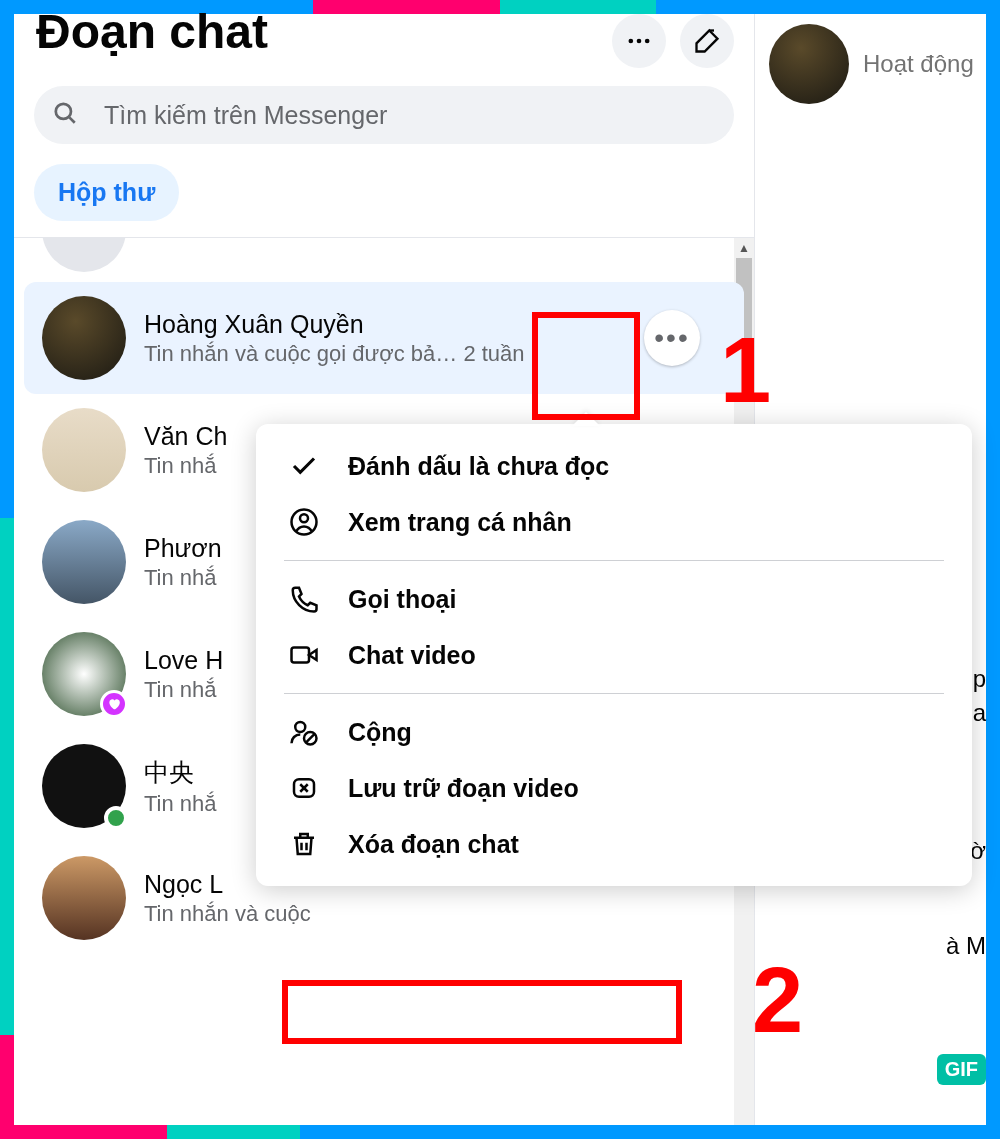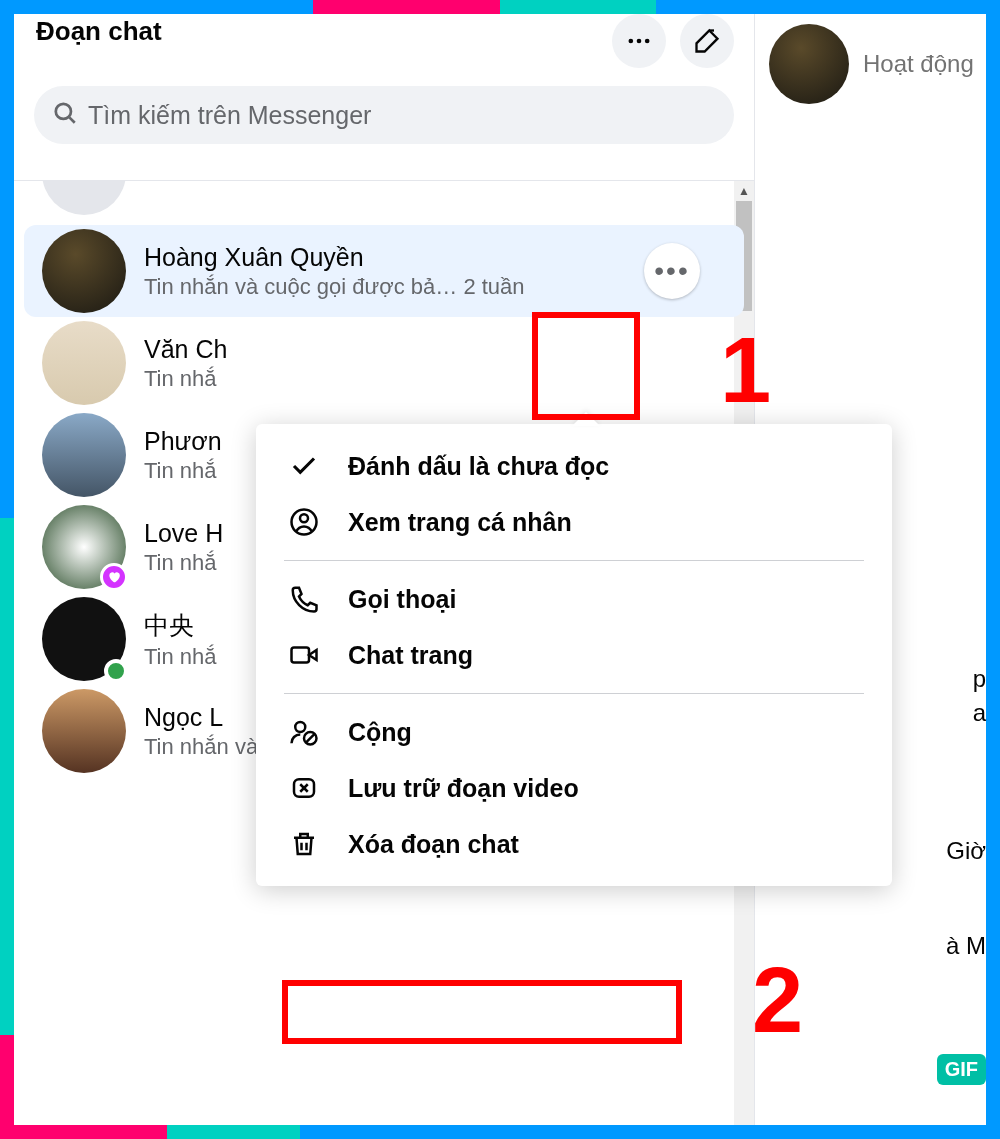--- a/index.html
+++ b/index.html
@@ -50,21 +50,21 @@
     flex-direction: column;
     position: relative;
   }
 
   .header {
     display:flex;
     align-items:center;
     padding: 0px 20px 10px 22px;
   }
   .header-title {
-    font-size: 26px;
+    font-size: 48px;
     font-weight: 800;
     color:#050505;
     flex:1;
     margin-top:-20px;
     overflow:hidden;
     white-space:nowrap;
   }
   .header-icon {
     width:54px; height:54px;
     background:#f0f2f5;
@@ -87,21 +87,21 @@
     align-items:center;
     padding: 0 18px;
   }
   .search svg { color:#65676b; }
   .search-input {
     flex:1;
     border:none;
     background:transparent;
     font-size: 25px;
     color:#65676b;
-    margin-left:10px;
+    margin-left:26px;
     outline:none;
   }
   .search-input::placeholder { color:#65676b; }
 
   .tabs {
     display:flex;
     padding: 10px 20px 16px 20px;
     gap: 10px;
   }
   .tab {
@@ -121,21 +121,21 @@
 
   .convo-list {
     position:relative;
     flex:1;
     overflow:hidden;
   }
 
   .convo {
     display:flex;
     align-items:center;
-    padding: 4px 18px;
+    padding: 14px 18px;
     border-radius: 12px;
     margin: 0 10px;
     position:relative;
   }
   .convo.selected { background:#eaf3ff; }
   .avatar {
     width: 84px;
     height: 84px;
     border-radius:50%;
     background:#c9ccd1;
@@ -207,23 +207,23 @@
   }
   .scroll-thumb {
     position:absolute; top:20px; left:2px; right:2px; height:110px;
     background:#c1c1c1;
   }
 
   .popup {
     position:absolute;
     top: 424px;
     left: 256px;
-    width: 636px;
+    width: 716px;
     background:#fff;
-    border-radius: 6px;
+    border-radius: 12px;
     box-shadow: 0 4px 26px rgba(0,0,0,.2);
     padding: 14px 10px;
     z-index: 50;
   }
   .popup-item {
     display:flex;
     align-items:center;
     padding: 13px 18px;
     border-radius: 10px;
     cursor:pointer;
@@ -351,20 +351,21 @@
           <svg width="26" height="26" viewBox="0 0 24 24" fill="none" stroke="currentColor" stroke-width="2.5">
               <circle cx="10.5" cy="10.5" r="7"></circle>
               <line x1="21" y1="21" x2="16" y2="16"></line>
             </svg>
         </span>
         <input class="search-input" placeholder="Tìm kiếm trên Messenger" style="">
       </div>
     </div>
 
     <div class="tabs">
+      <div class="tab active">Hộp thư</div>
     </div>
 
     <div class="divider"></div>
 
     <div class="convo-list">
 
       <div class="scroll-track">
         <div class="scroll-up">▲</div>
         <div class="scroll-thumb"></div>
       </div>
@@ -497,21 +498,21 @@
     <span class="popup-label">Gọi thoại</span>
   </div>
 
   <div class="popup-item">
     <span class="popup-icon">
       <svg width="30" height="30" viewBox="0 0 24 24" fill="none" stroke="currentColor" stroke-width="2">
           <rect x="2" y="6" width="14" height="12" rx="2"></rect>
           <polygon points="22 8 16 12 22 16 22 8"></polygon>
         </svg>
     </span>
-    <span class="popup-label">Chat trang</span>
+    <span class="popup-label">Chat video</span>
   </div>
 
   <div class="popup-sep"></div>
 
   <div class="popup-item">
     <span class="popup-icon">
       <svg width="30" height="30" viewBox="0 0 24 24" fill="none" stroke="currentColor" stroke-width="2">
           <circle cx="9" cy="8" r="4"></circle>
           <path d="M2 21c0-4 3-7 7-7"></path>
           <circle cx="17" cy="17" r="5"></circle>

